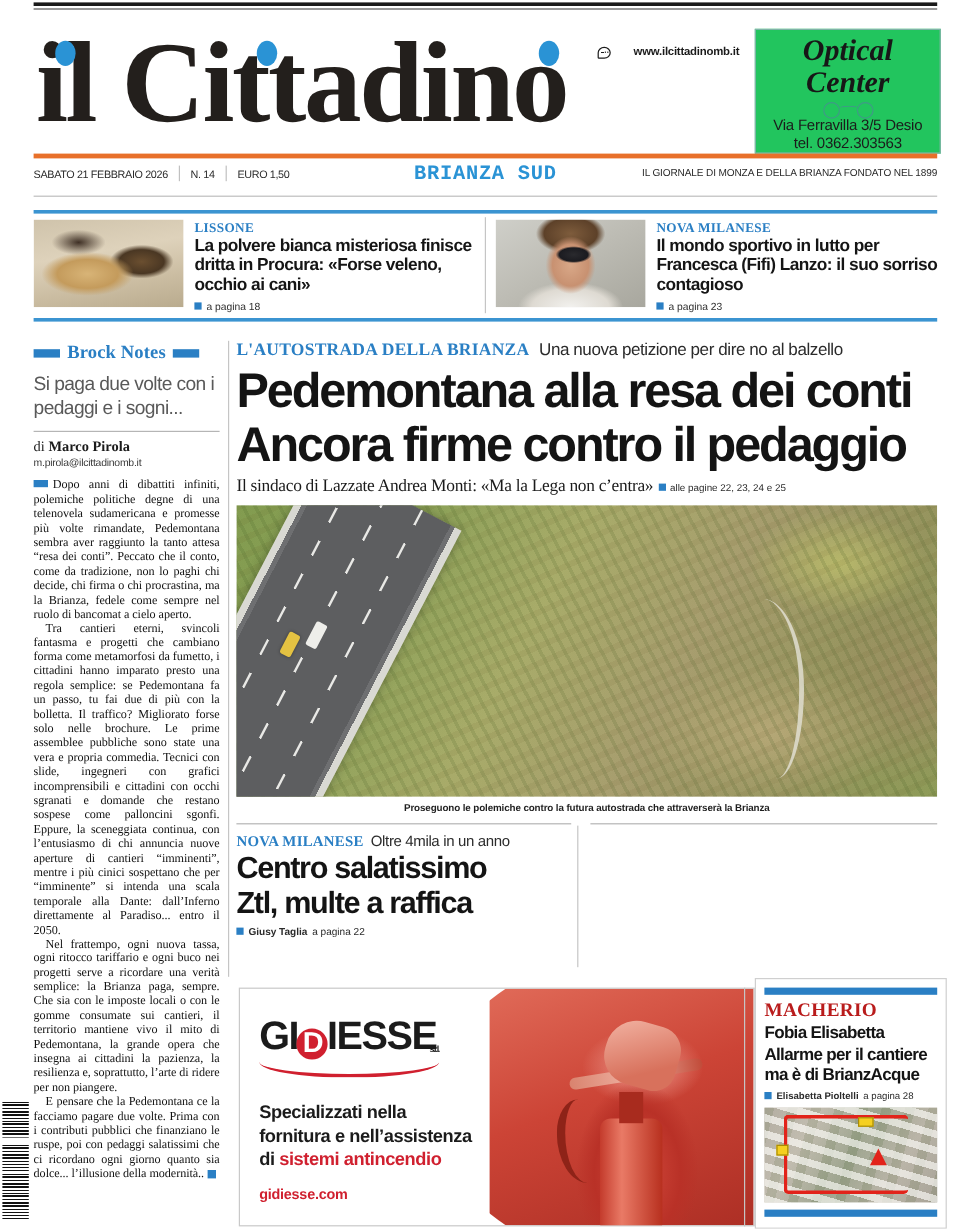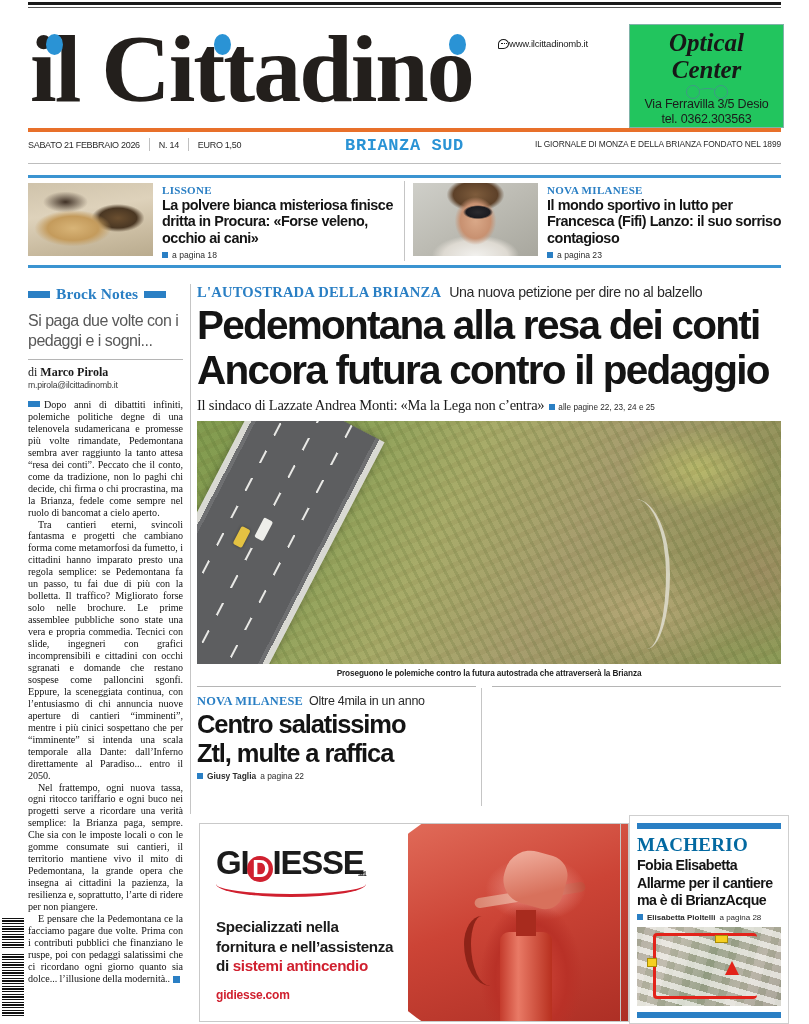--- a/index.html
+++ b/index.html
@@ -29,22 +29,22 @@
     color: #231f1c;
     white-space: nowrap;
   }
   .dot { position:absolute; width:17px; height:21px; border-radius:50%; background:#2a93d5; }
   .dot-i1 { left:16px; top:18px; }
   .dot-i2 { left:184px; top:18px; }
   .dot-i3 { left:419px; top:18px; }
 
   .site-url {
     position:absolute; left:498px; top:28px;
-    font-size:9.5px; font-weight:400; color:#1b1b1b; letter-spacing:-0.2px;
-    display:flex; align-items:center; gap:0;
+    font-size:9.5px; font-weight:700; color:#1b1b1b; letter-spacing:-0.2px;
+    display:flex; align-items:center; gap:19px;
   }
   .chat-ico { display:inline-block; width:11px; height:10px; border:1.3px solid #1b1b1b; border-radius:50% 50% 50% 10%/50% 50% 50% 10%; position:relative; }
   .chat-ico::after { content:""; position:absolute; left:2px; top:3.5px; width:6px; height:1.2px; border-top:1.2px dotted #1b1b1b; }
 
   .optical {
     position:absolute; left:629px; top:14px; width:155px; height:104px;
     border:1px solid #7fb3a8; background:#22c55e;
     display:flex; flex-direction:column; align-items:center; justify-content:flex-start;
     padding-top:4px;
   }
@@ -255,21 +255,21 @@
   .ext-neck { position:absolute; left:108px; top:86px; width:20px; height:26px; background:#a82b1e; }
   .ext-handle { position:absolute; left:66px; top:66px; width:112px; height:10px; border-radius:5px;
     background:linear-gradient(90deg,#d9836e,#f0b4a5,#c14b39); transform:rotate(-9deg); }
   .ext-hose { position:absolute; left:56px; top:92px; width:44px; height:70px; border-left:7px solid #8e2318; border-radius:40% 0 0 60%; }
   .hand { position:absolute; left:96px; top:28px; width:62px; height:54px; border-radius:26px 20px 18px 24px;
     background:linear-gradient(150deg,#f3b6a6,#d8715c 70%); transform:rotate(16deg); }
 
   
   .macherio { position:absolute; left:637px; top:823px; width:144px; height:199px; }
   .mach-bluebar { width:144px; height:6px; background:#2a7fc4; }
-  .mach-kicker { margin-top:5px; font-family:"Liberation Serif", serif; font-weight:700; font-size:19px; color:#0369a1; letter-spacing:0.3px; }
+  .mach-kicker { margin-top:5px; font-family:"Liberation Serif", serif; font-weight:700; font-size:16px; color:#b91c1c; letter-spacing:0.3px; }
   .mach-title { margin-top:2px; font-family:"Liberation Sans", sans-serif; font-weight:700;
     font-size:14.2px; line-height:15.6px; color:#141414; letter-spacing:-0.55px; }
   .mach-credit { margin-top:4px; font-size:8px; color:#2b2b2b; display:flex; align-items:center; gap:4px; }
   .mach-credit b { font-weight:700; }
   .mach-photo { margin-top:5px; width:144px; height:79px; position:relative; overflow:hidden;
     background:
       linear-gradient(120deg,#b9b2a6 0%, #cfc8ba 25%, #9aa68a 50%, #c3bcae 75%, #a8a296 100%);
   }
   .mach-blocks { position:absolute; inset:0;
     background:
@@ -397,21 +397,21 @@
   </div>
 
   <div class="leftcol-vrule"></div>
 
   <div class="main">
     <div class="main-kicker-row">
       <span class="main-kicker">L'AUTOSTRADA DELLA BRIANZA</span>
       <span class="main-occhiello">Una nuova petizione per dire no al balzello</span>
     </div>
     <div class="main-title">Pedemontana alla resa dei conti</div>
-    <div class="main-title">Ancora futura contro il pedaggio</div>
+    <div class="main-title">Ancora firme contro il pedaggio</div>
     <div class="main-sub-row">
       <span class="main-sub">Il sindaco di Lazzate Andrea Monti: «Ma la Lega non c’entra»</span>
       <span class="main-pages">
         <span class="sq"></span>
         <span>alle pagine 22, 23, 24 e 25</span>
       </span>
     </div>
 
     <div class="main-photo">
       <div class="aerial"></div>

